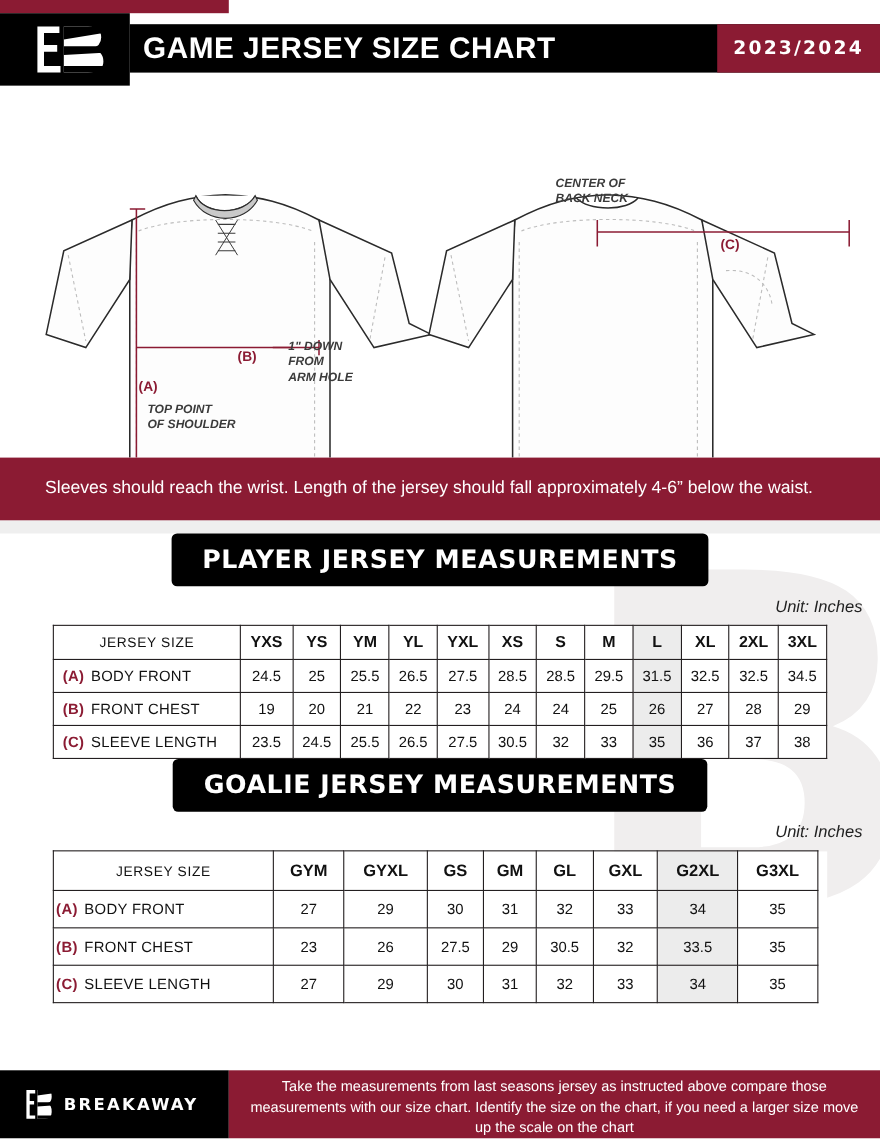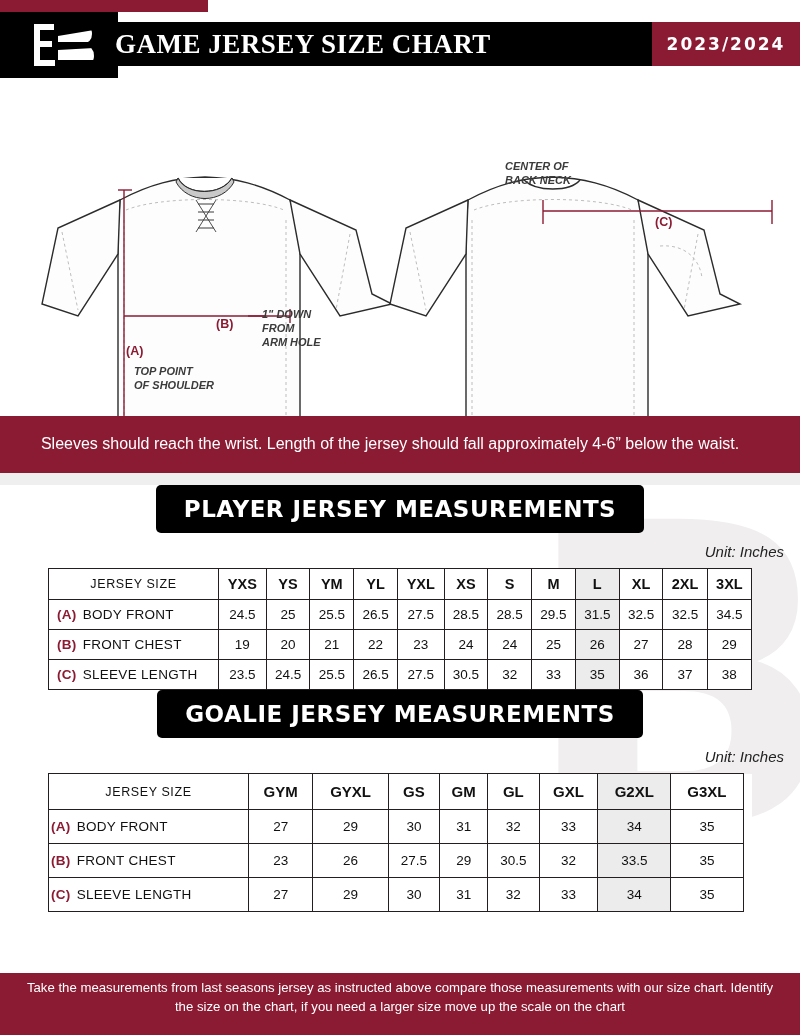--- a/index.html
+++ b/index.html
@@ -44,27 +44,27 @@
     position:absolute; left:28px; top:20px;
     width:70px; height:50px;
     z-index:3;
   }
   .header-title-bar {
     position:absolute; left:118px; top:22px; right:0; height:44px;
     background:#000000;
   }
   .header-title {
     position:absolute;
-    left:115px; top:22px;
+    left:130px; top:22px;
     height:44px; line-height:44px;
     color:#ffffff;
     font-size:27px;
     font-weight:bold;
     letter-spacing:0.5px;
-    font-family:Liberation Serif, serif;
+    font-family:Liberation Sans, sans-serif;
     z-index:4;
   }
   .header-season-bar {
     position:absolute; right:0; top:22px; width:148px; height:44px;
     background:#8b1b33;
     z-index:4;
   }
   .header-season {
     position:absolute; right:0; top:22px; width:148px; height:44px;
     line-height:44px; text-align:center;
@@ -405,14 +405,26 @@
           <td class="">33</td>
           <td class="hl">34</td>
           <td class="">35</td>
           <td class="blank"></td>
         </tr>
       </tbody>
     </table>
 </div>
 
 <div class="footer">
+  <div class="footer-left">
+    <div class="footer-logo">
+      <svg width="26" height="30" viewBox="0 0 26 30">
+        <polygon points="2,2 10,2 10,5 5,5 5,12 9,12 9,15 5,15 5,25 10,25 10,28 2,28" fill="#ffffff"></polygon>
+        <path d="M12,2 L20,2 Q25,2 25,8 Q25,13 21,14 Q25,15 25,22 Q25,28 19,28 L12,28 Z" fill="#ffffff"></path>
+        <polygon points="12,2 25,2 25,5 12,7" fill="#000000"></polygon>
+        <polygon points="12,13 25,13 25,16 12,17" fill="#000000"></polygon>
+        <polygon points="12,25 25,25 25,28 12,28" fill="#000000"></polygon>
+      </svg>
+    </div>
+    <div class="footer-brand">BREAKAWAY</div>
+  </div>
   <div class="footer-right">Take the measurements from last seasons jersey as instructed above compare those measurements  with our size chart. Identify the size on the chart, if you need a larger size move up the scale on the chart</div>
 </div>
 
 </body></html>

